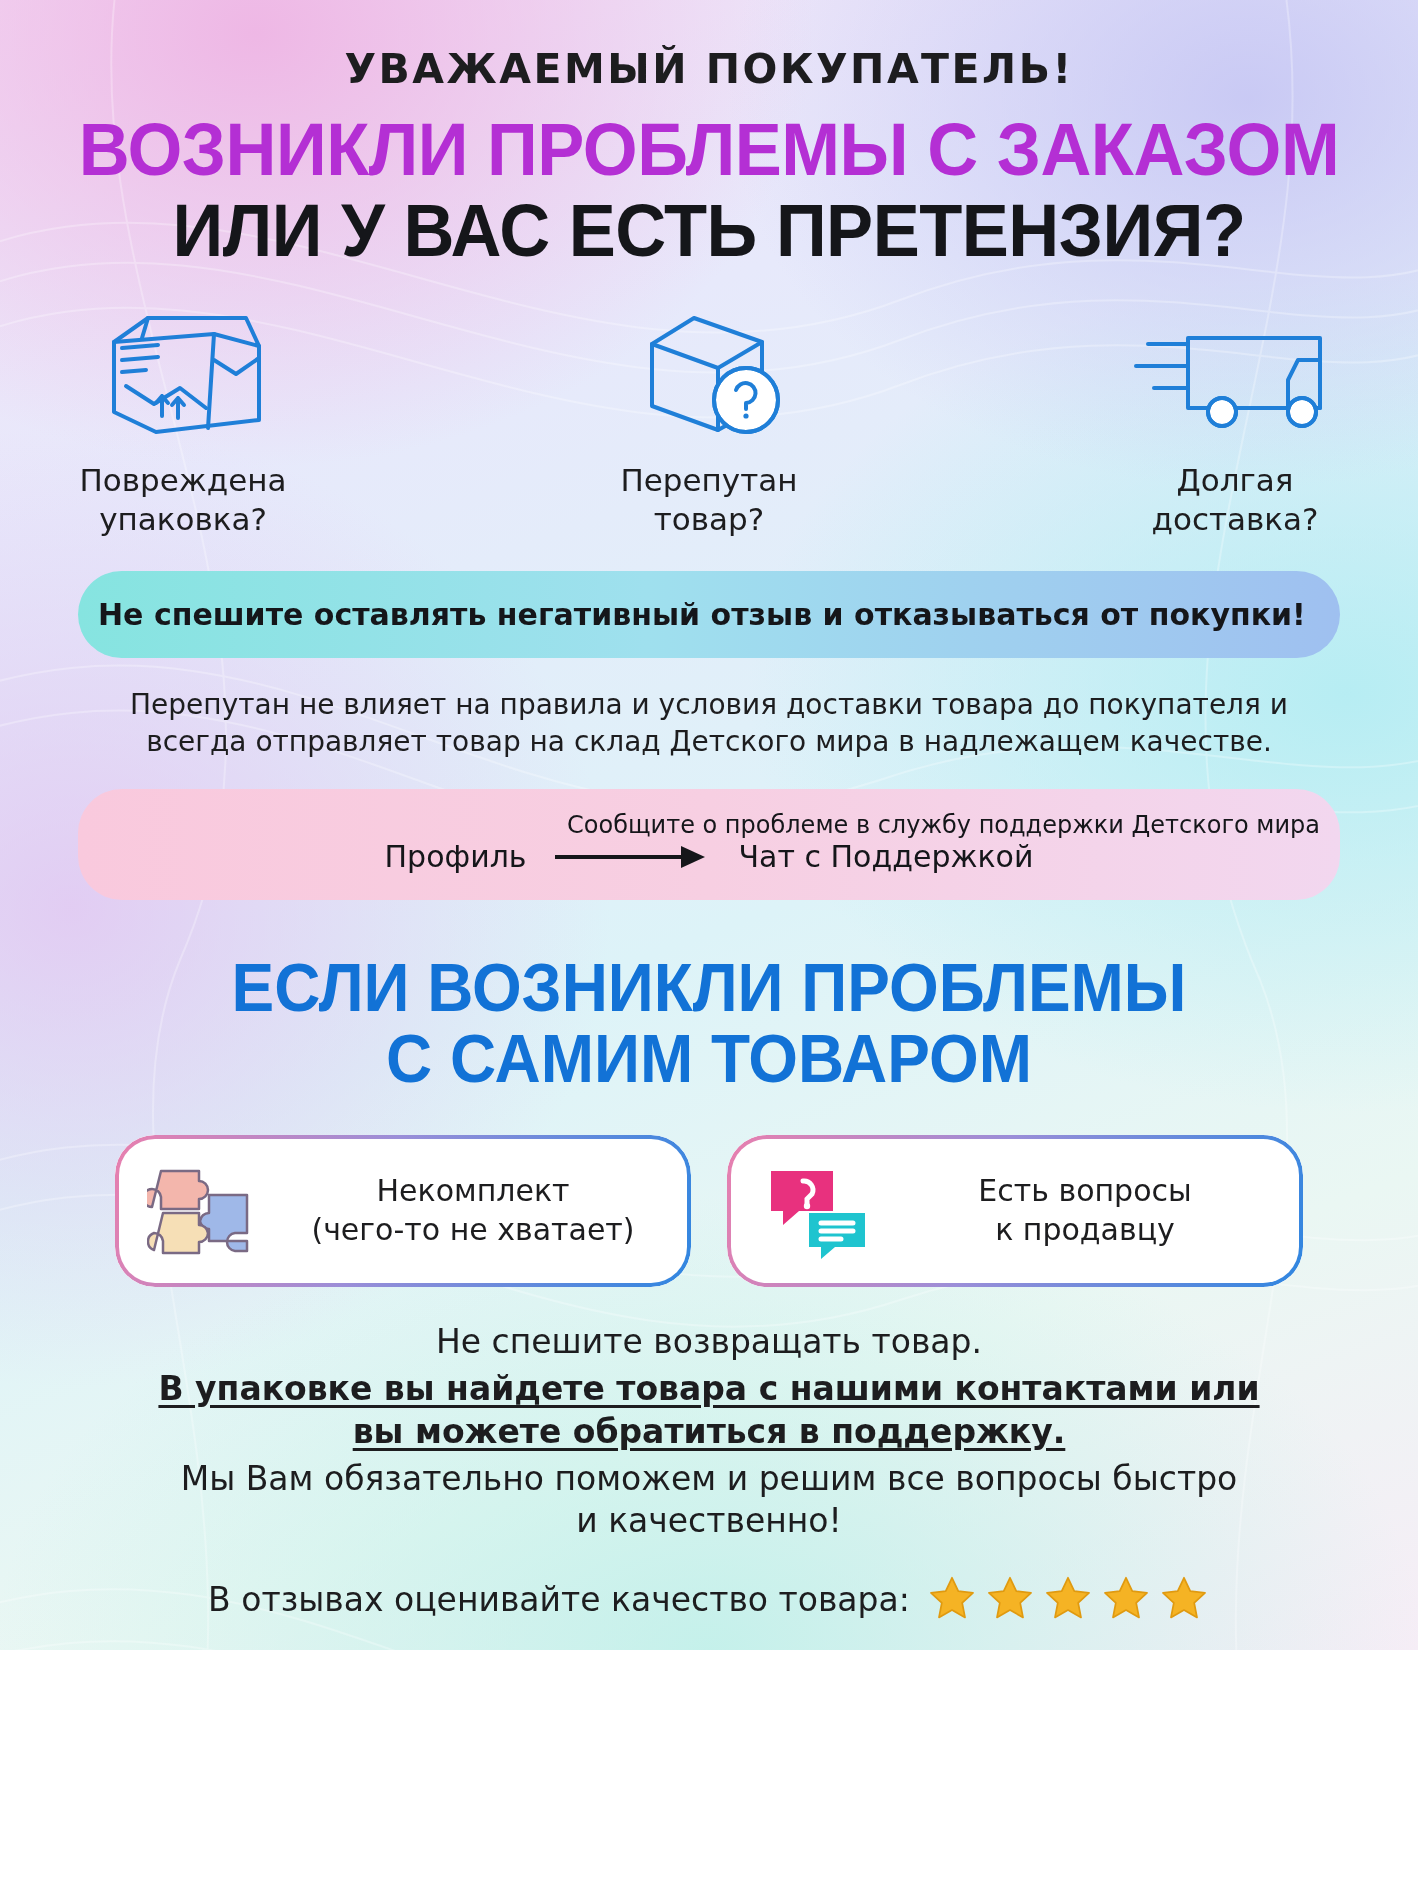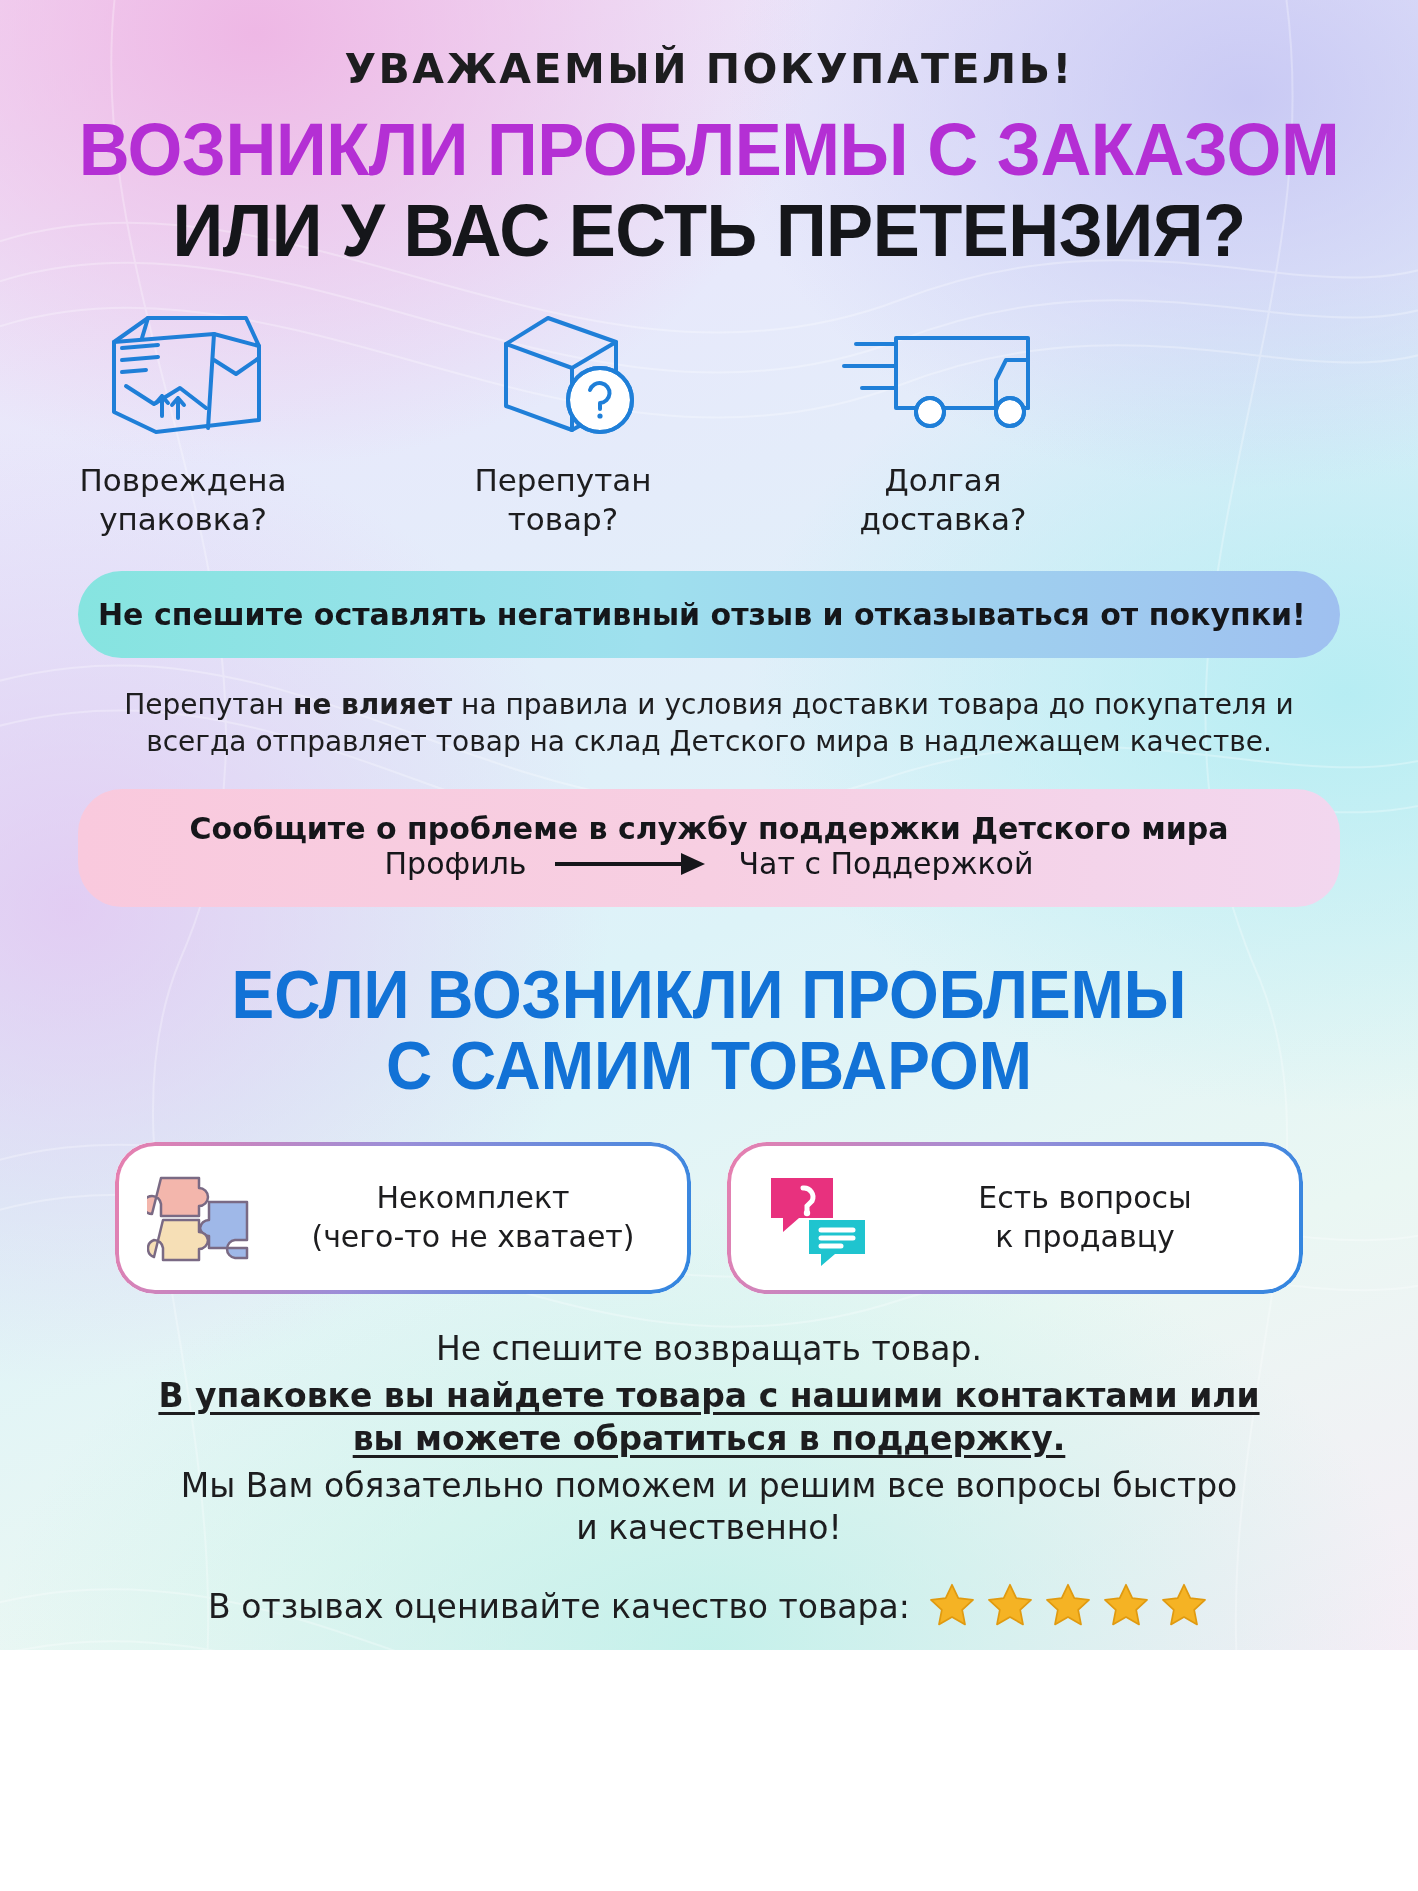--- a/index.html
+++ b/index.html
@@ -58,21 +58,21 @@
     line-height: 1.02;
     letter-spacing: -0.5px;
     transform: scaleX(0.94);
     margin-top: 18px;
   }
   .hdr-big .l1 { color: #b42fd4; display:block; }
   .hdr-big .l2 { color: #15161a; display:block; margin-top: 4px; }
 
   .icons-row {
     display: flex;
-    justify-content: flex-start;
+    justify-content: space-between;
     align-items: flex-start;
     gap: 90px;
     margin-top: 40px;
   }
   .icon-col {
     width: 290px;
     text-align: center;
   }
   .icon-art {
     height: 135px;
@@ -99,33 +99,34 @@
     background: linear-gradient(90deg, #86e4e0 0%, #9fe0ee 45%, #9fc0f0 100%);
   }
 
   .para {
     margin: 28px 60px 0 60px;
     text-align: center;
     font-size: 28px;
     line-height: 1.35;
     color: #1d1d1f;
   }
-  .para b { font-weight: 700; }
+  .para b { font-weight: 400; }
 
   .band-pink {
     margin: 28px 40px 0 40px;
     border-radius: 44px;
     padding: 22px 20px 26px 20px;
     text-align: center;
     background: linear-gradient(90deg, #f9c9dd 0%, #f7cfe2 50%, #f2d7ef 100%);
   }
   .band-pink .line1 {
-    font-size: 30px;
+    font-size: 24px;
     color: #15161a;
-    font-weight: 700;
+    font-weight: 400;
+    text-align: right;
   }
   .band-pink .line2 {
     display: flex;
     align-items: center;
     justify-content: center;
     gap: 26px;
     font-size: 30px;
     font-weight: 500;
     color: #15161a;
   }

